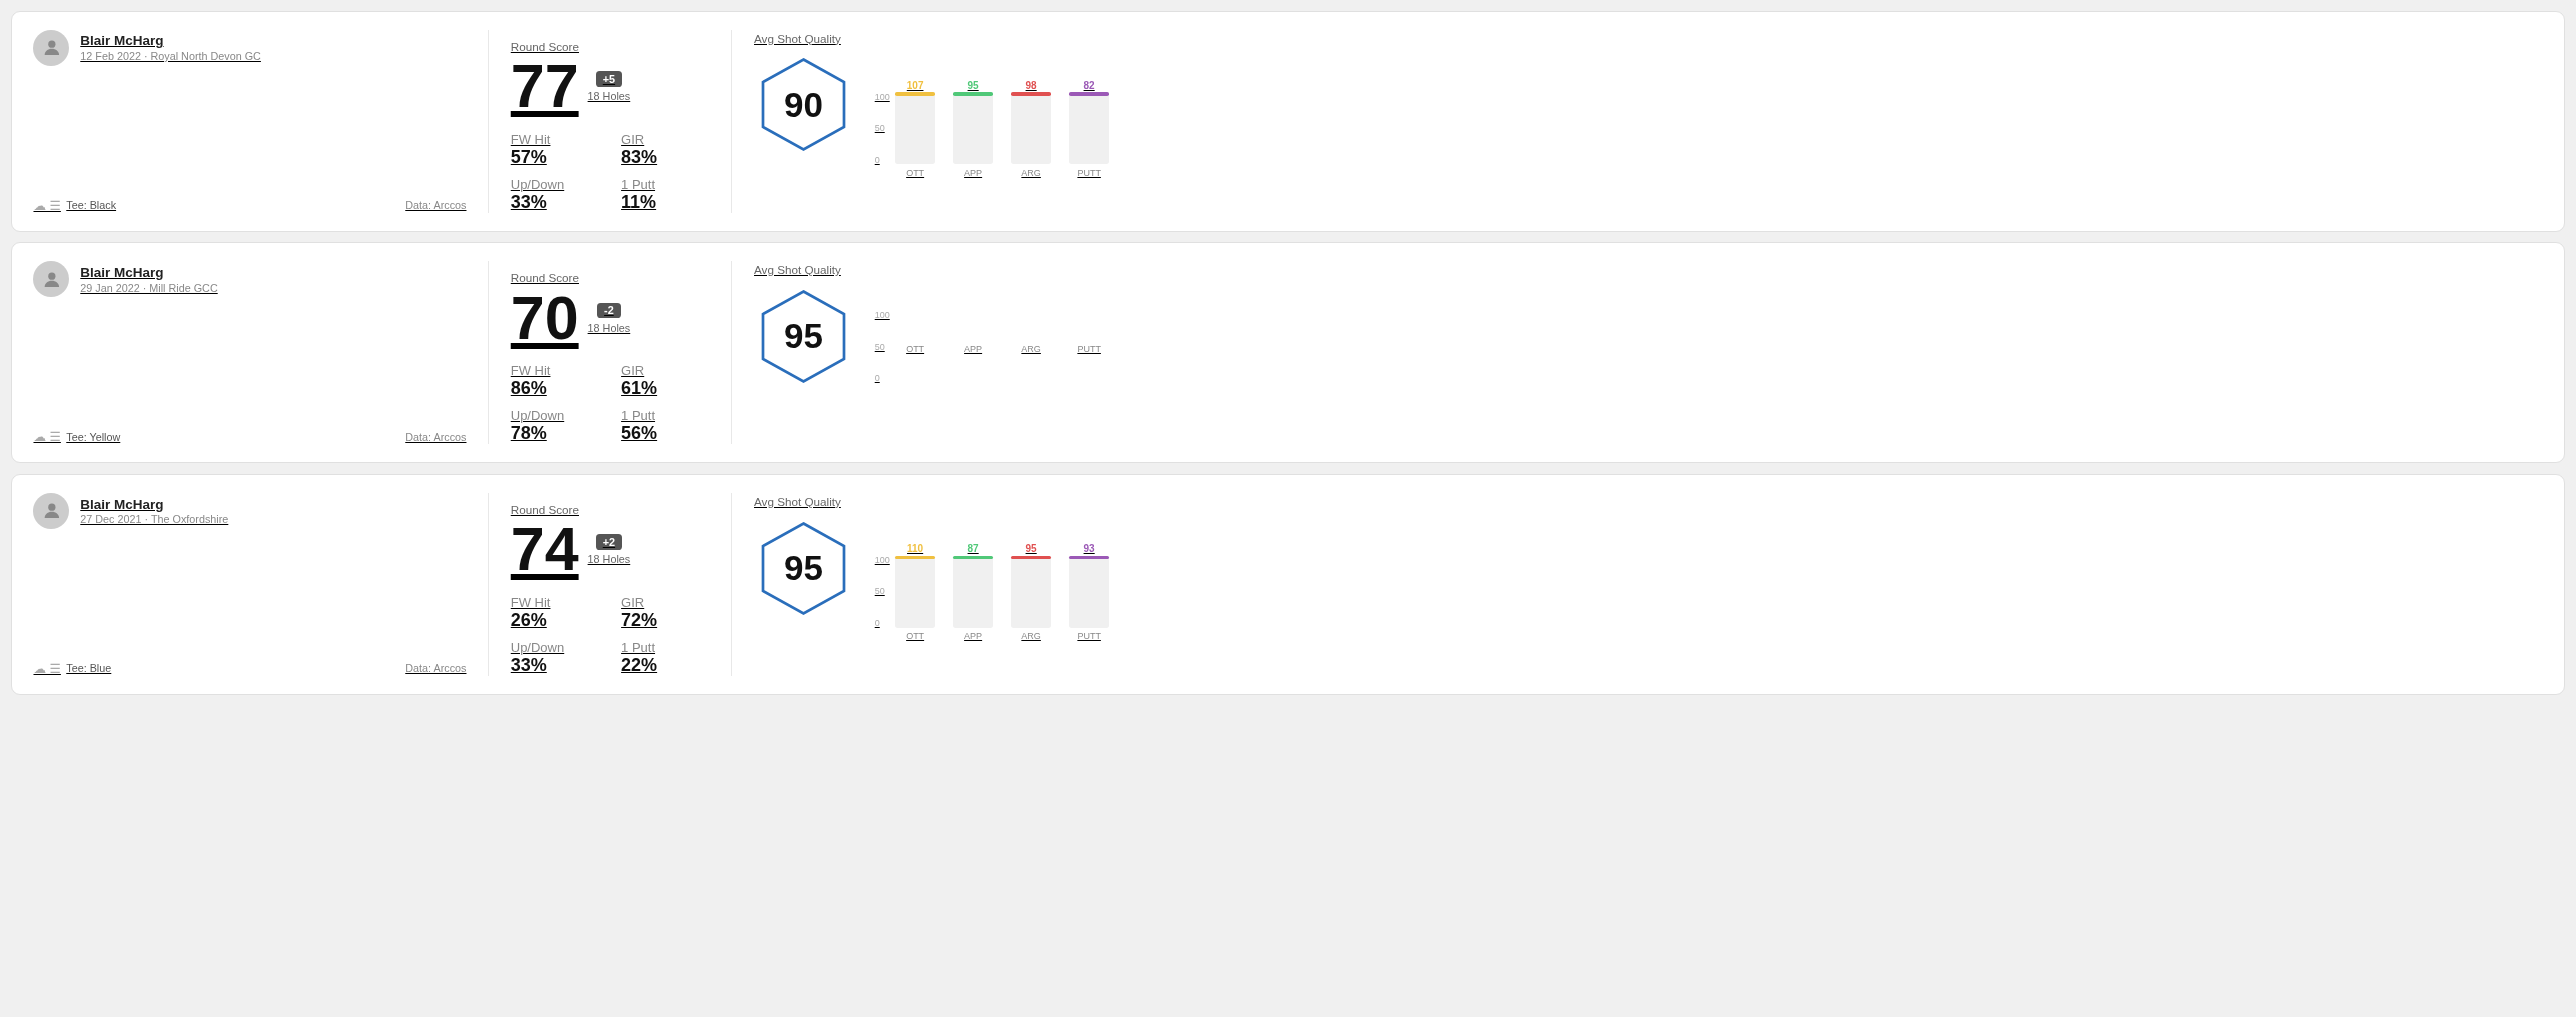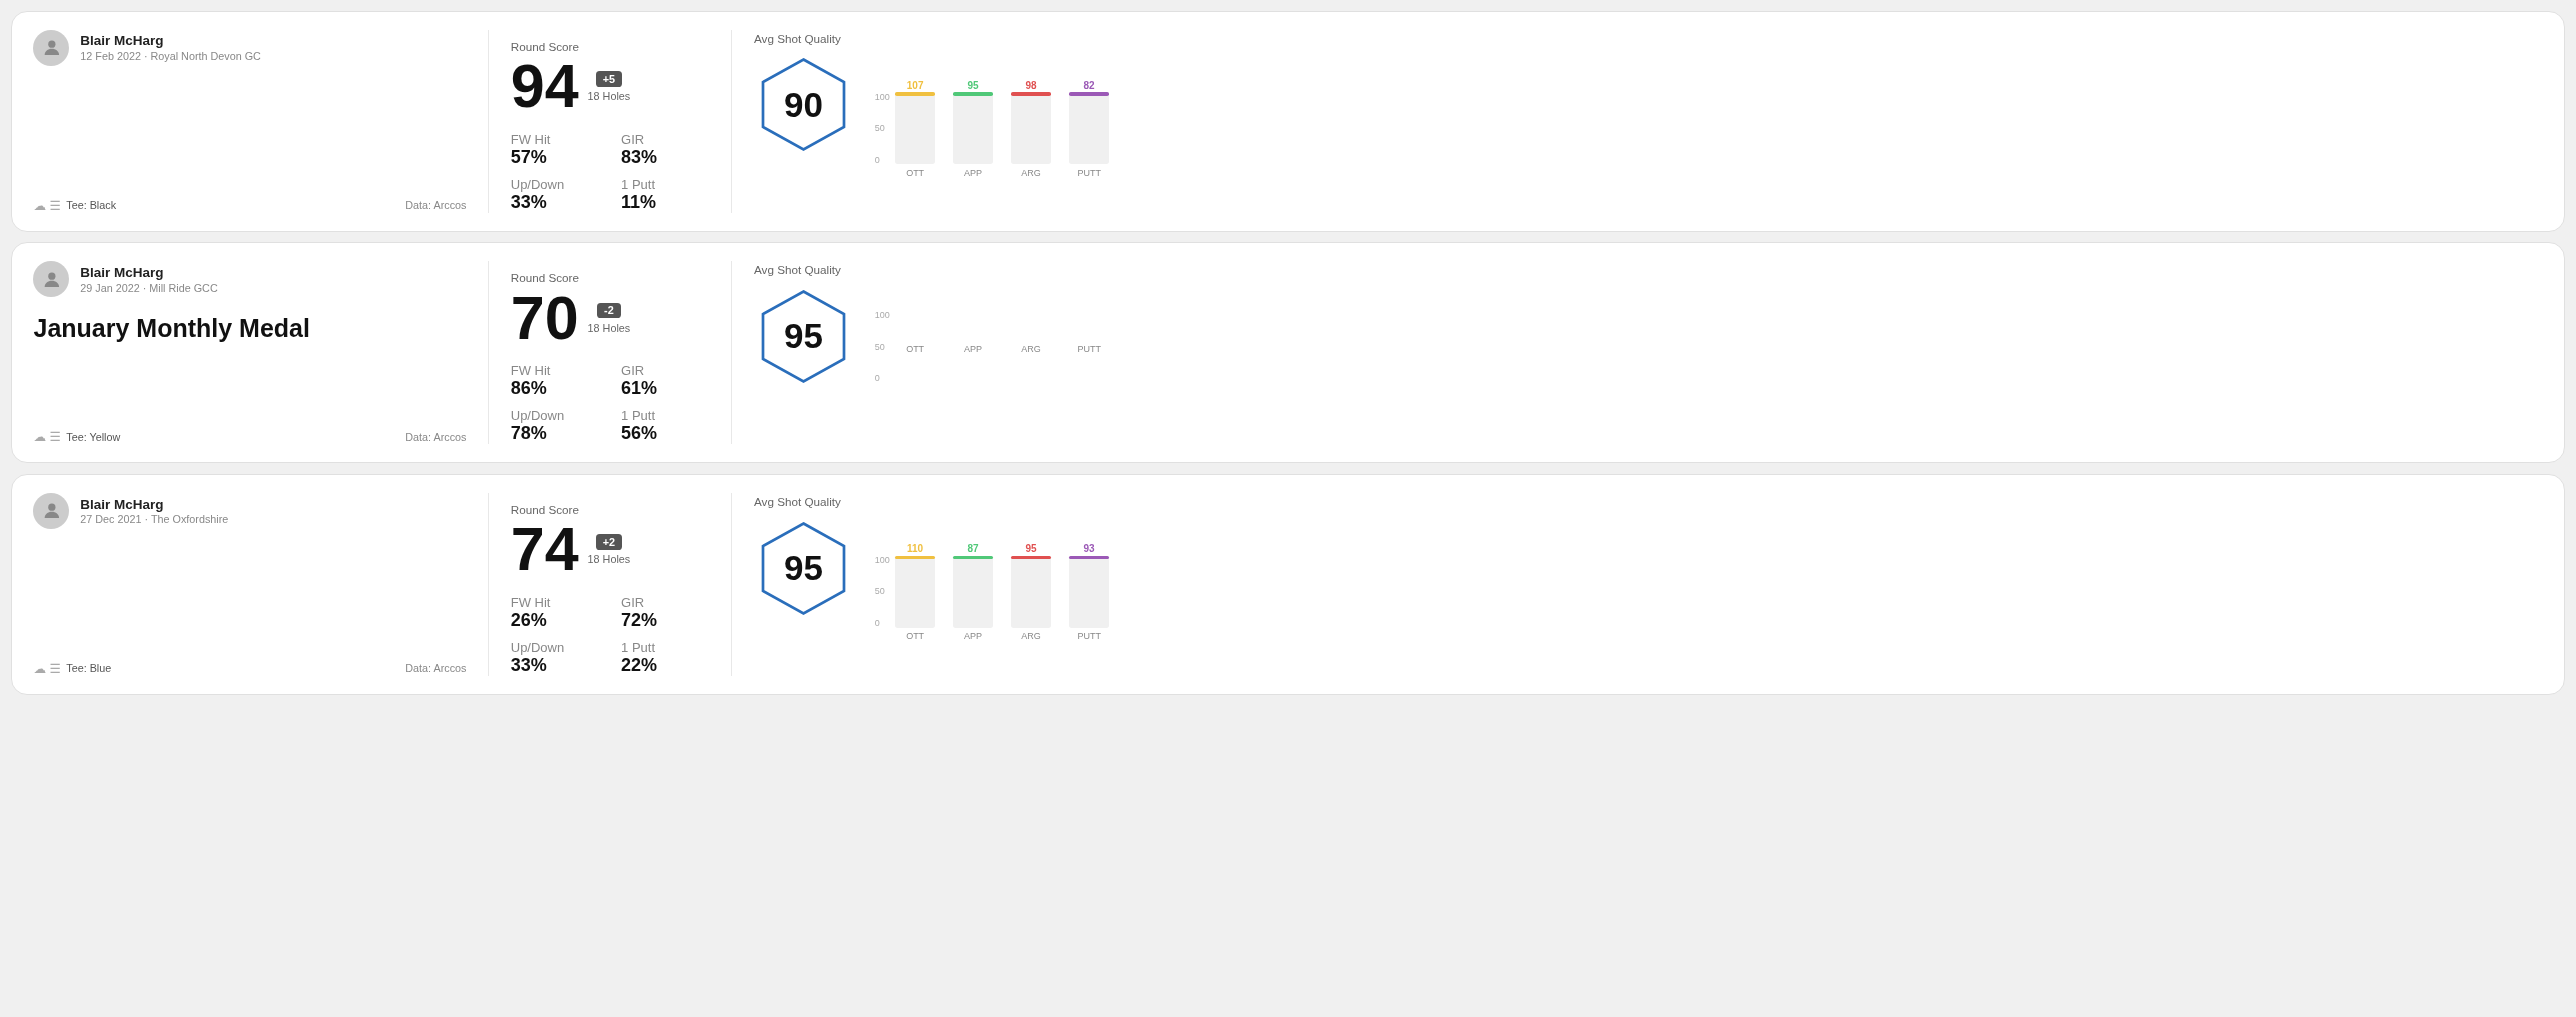--- a/index.html
+++ b/index.html
@@ -6,26 +6,27 @@
     body {
       background: #f0f0f0;
       font-family: -apple-system, BlinkMacSystemFont, 'Segoe UI', sans-serif;
       padding: 10.8px;
       display: flex;
       flex-direction: column;
       gap: 10.8px;
     }
     .card {
       background: #fff;
-      border-radius: 16px;
+      border-radius: 9px;
       border: 0.9px solid #e0e0e0;
       padding: 18px 21.7px;
       display: flex;
       align-items: stretch;
       gap: 0;
+      text-decoration: underline;
     }
     .left-section {
       flex: 0 0 433px;
       display: flex;
       flex-direction: column;
       justify-content: space-between;
     }
     .user-info {
       display: flex;
       align-items: center;
@@ -268,21 +269,21 @@
             <span class="tee-icon">☁ ☰</span>
     <span>Tee: Black</span>
           </div>
           <div class="data-source">Data: Arccos</div>
         </div>
       </div>
       <div class="divider-v"></div>
       <div class="middle-section">
         <div class="section-label">Round Score</div>
         <div class="score-row">
-          <div class="score-big">94</div>
+          <div class="score-big">77</div>
           <div class="score-badge">
             <div class="badge-pill badge-positive">+5</div>
             <div class="holes-label">18 Holes</div>
           </div>
         </div>
         <div class="stats-grid">
           <div class="stat-item">
             <div class="stat-label">FW Hit</div>
             <div class="stat-value">57%</div>
           </div>
@@ -360,21 +361,20 @@
             <svg viewBox="0 0 24 24" xmlns="http://www.w3.org/2000/svg">
     <circle cx="12" cy="8" r="4"></circle>
     <path d="M4 20c0-4 3.6-7 8-7s8 3 8 7"></path>
   </svg>
           </div>
           <div class="user-details">
             <div class="name">Blair McHarg</div>
             <div class="date-course">29 Jan 2022 · Mill Ride GCC</div>
           </div>
         </div>
-        <div class="round-title">January Monthly Medal</div>
         <div class="bottom-row">
           <div class="tee-info">
             <span class="tee-icon">☁ ☰</span>
     <span>Tee: Yellow</span>
           </div>
           <div class="data-source">Data: Arccos</div>
         </div>
       </div>
       <div class="divider-v"></div>
       <div class="middle-section">

